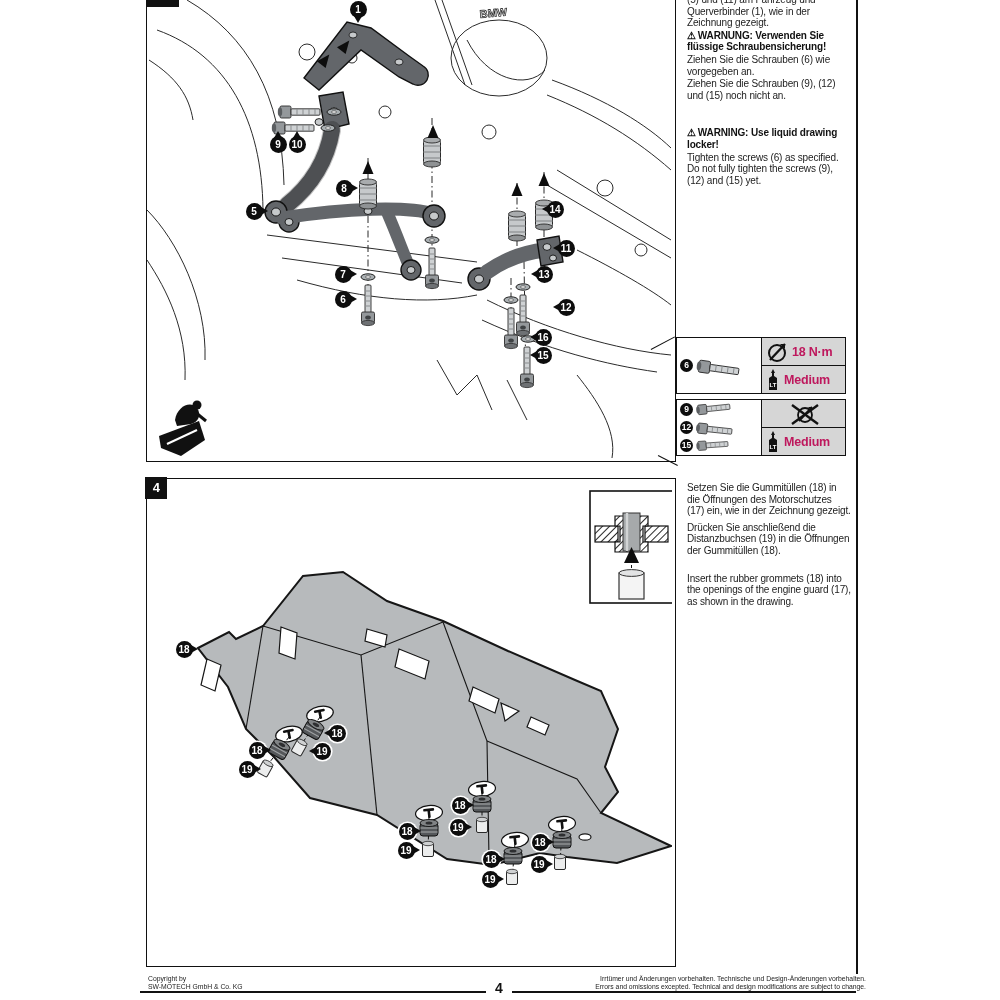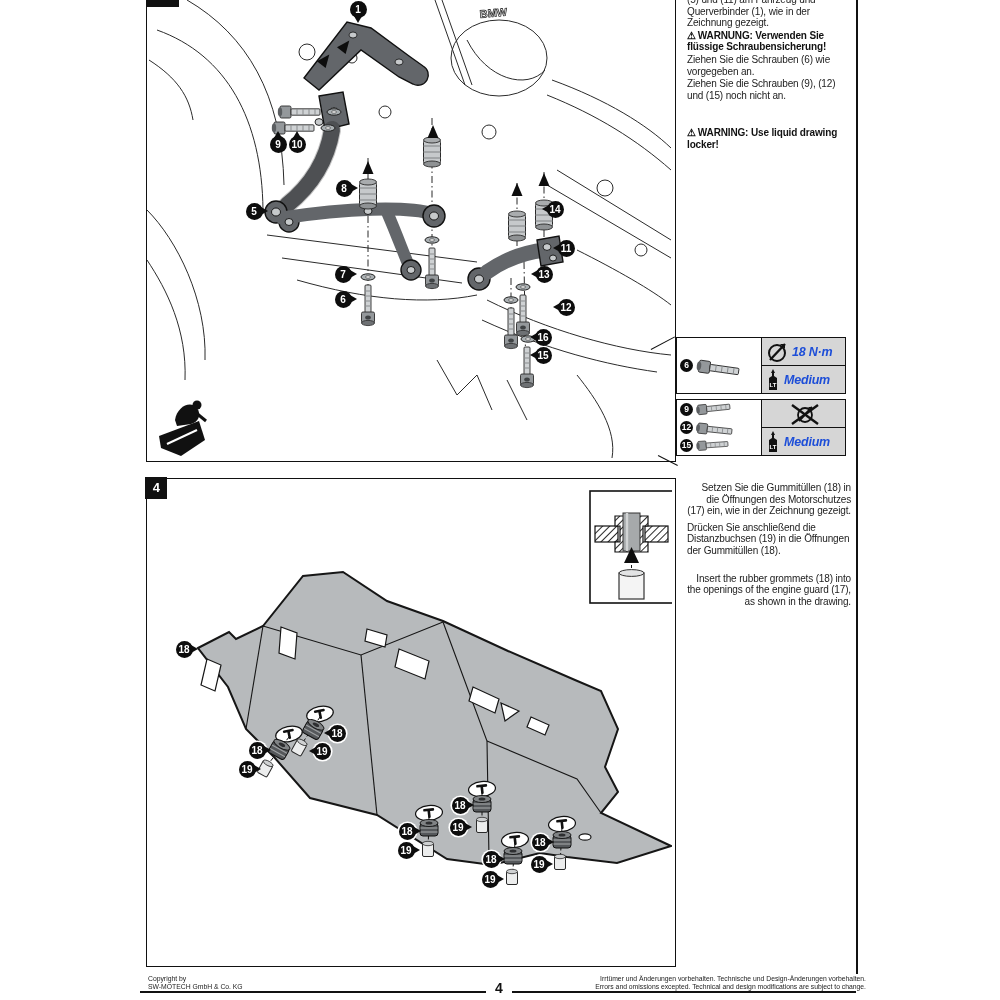--- a/index.html
+++ b/index.html
@@ -14,21 +14,21 @@
   .panel svg.art{position:absolute;left:0;top:0;}
 
   .badge-remnant{position:absolute;left:-1px;top:0;width:33px;height:7px;background:#111;}
   .step-badge{position:absolute;left:-1.6px;top:-1.6px;width:22px;height:22px;background:#111;color:#fff;
     font-size:13px;font-weight:bold;line-height:22px;text-align:center;}
 
   .col-text{position:absolute;width:164px;font-size:10px;line-height:11.6px;letter-spacing:-0.15px;color:#222;}
   .col-top{left:687px;top:-6px;}
   .col-bottom{left:687px;top:482px;}
   .col-text p{margin:0 0 1px 0;}
-  .col-text p.sp{margin-bottom:5px;text-align:right;}
+  .col-text p.sp{margin-bottom:5px;}
   .warn{font-weight:bold;color:#111;}
   .warn-icon{font-weight:bold;margin-right:2px;}
   .gap-big{height:25px;}
   .gap-mid{height:15px;}
 
   
   .co{position:absolute;width:17px;height:17px;margin:-8.5px 0 0 -8.5px;border-radius:50%;background:#0d0d0d;
       color:#fff;font-size:10px;font-weight:bold;line-height:17px;text-align:center;z-index:6;}
   .co::after{content:"";position:absolute;}
   .t-r::after{left:15px;top:4.2px;border:4.3px solid transparent;border-right:none;border-left:7px solid #0d0d0d;}
@@ -37,21 +37,21 @@
   .t-d::after{top:15px;left:4.2px;border:4.3px solid transparent;border-bottom:none;border-top:7px solid #0d0d0d;}
   .ring{box-shadow:0 0 0 1.6px #fff;}
 
   
   .tbox{position:absolute;left:676px;width:170px;height:57px;border:1.6px solid #111;background:#fff;display:flex;box-sizing:border-box;}
   .tbox1{top:337px;} .tbox2{top:399px;}
   .tbox .left{width:84px;border-right:1.6px solid #111;position:relative;display:flex;flex-direction:column;justify-content:center;}
   .tbox .right{flex:1;display:flex;flex-direction:column;}
   .tbox .cell{flex:1;background:#d6d6d6;display:flex;align-items:center;padding-left:3px;gap:3px;}
   .tbox .cell + .cell{border-top:1.6px solid #111;}
-  .tbox .lbl{font-weight:bold;font-size:12.5px;letter-spacing:-0.2px;color:#1d4ed8;font-style:italic;}
+  .tbox .lbl{font-weight:bold;font-size:12.5px;letter-spacing:-0.2px;color:#be185d;}
   .hwrow{display:flex;align-items:center;gap:2px;padding-left:3px;height:18px;}
   .mini{width:13px;height:13px;border-radius:50%;background:#0d0d0d;color:#fff;font-size:8.5px;font-weight:bold;
         line-height:13px;text-align:center;flex:none;}
   .lead{position:absolute;height:1.3px;background:#111;transform-origin:left center;}
 
   
   .f-line{position:absolute;left:140px;top:991px;width:716px;height:1.5px;background:#111;}
   .f-copy{position:absolute;left:148px;top:975px;font-size:6.8px;line-height:8px;color:#222;}
   .f-page{position:absolute;left:486px;top:980px;width:26px;height:16px;background:#fff;z-index:3;
           text-align:center;font-size:14px;font-weight:bold;color:#111;}
@@ -251,20 +251,21 @@
     <div class="co t-l" style="left:396px;top:337px">16</div>
   </section>
 
   <aside class="col-text col-top">
     <p>(5) und (11) am Fahrzeug und Querverbinder (1), wie in der Zeichnung gezeigt.</p>
     <p class="warn"><span class="warn-icon">⚠</span><span>WARNUNG: Verwenden Sie flüssige Schraubensicherung!</span></p>
     <p>Ziehen Sie die Schrauben (6) wie vorgegeben an.</p>
     <p>Ziehen Sie die Schrauben (9), (12) und (15) noch nicht an.</p>
     <div class="gap-big"></div>
     <p class="warn"><span class="warn-icon">⚠</span><span>WARNING: Use liquid drawing locker!</span></p>
+    <p>Tighten the screws (6) as specified. Do not fully tighten the screws (9), (12) and (15) yet.</p>
   </aside>
 
   <div class="lead" style="left:651px;top:349px;width:27px;transform:rotate(-28deg)"></div>
   <div class="lead" style="left:658px;top:455px;width:22px;transform:rotate(27deg)"></div>
 
   <div class="tbox tbox1">
     <div class="left">
       <div class="hwrow">
         <span class="mini">6</span>
         <svg width="58" height="20" viewBox="0 0 58 20">

